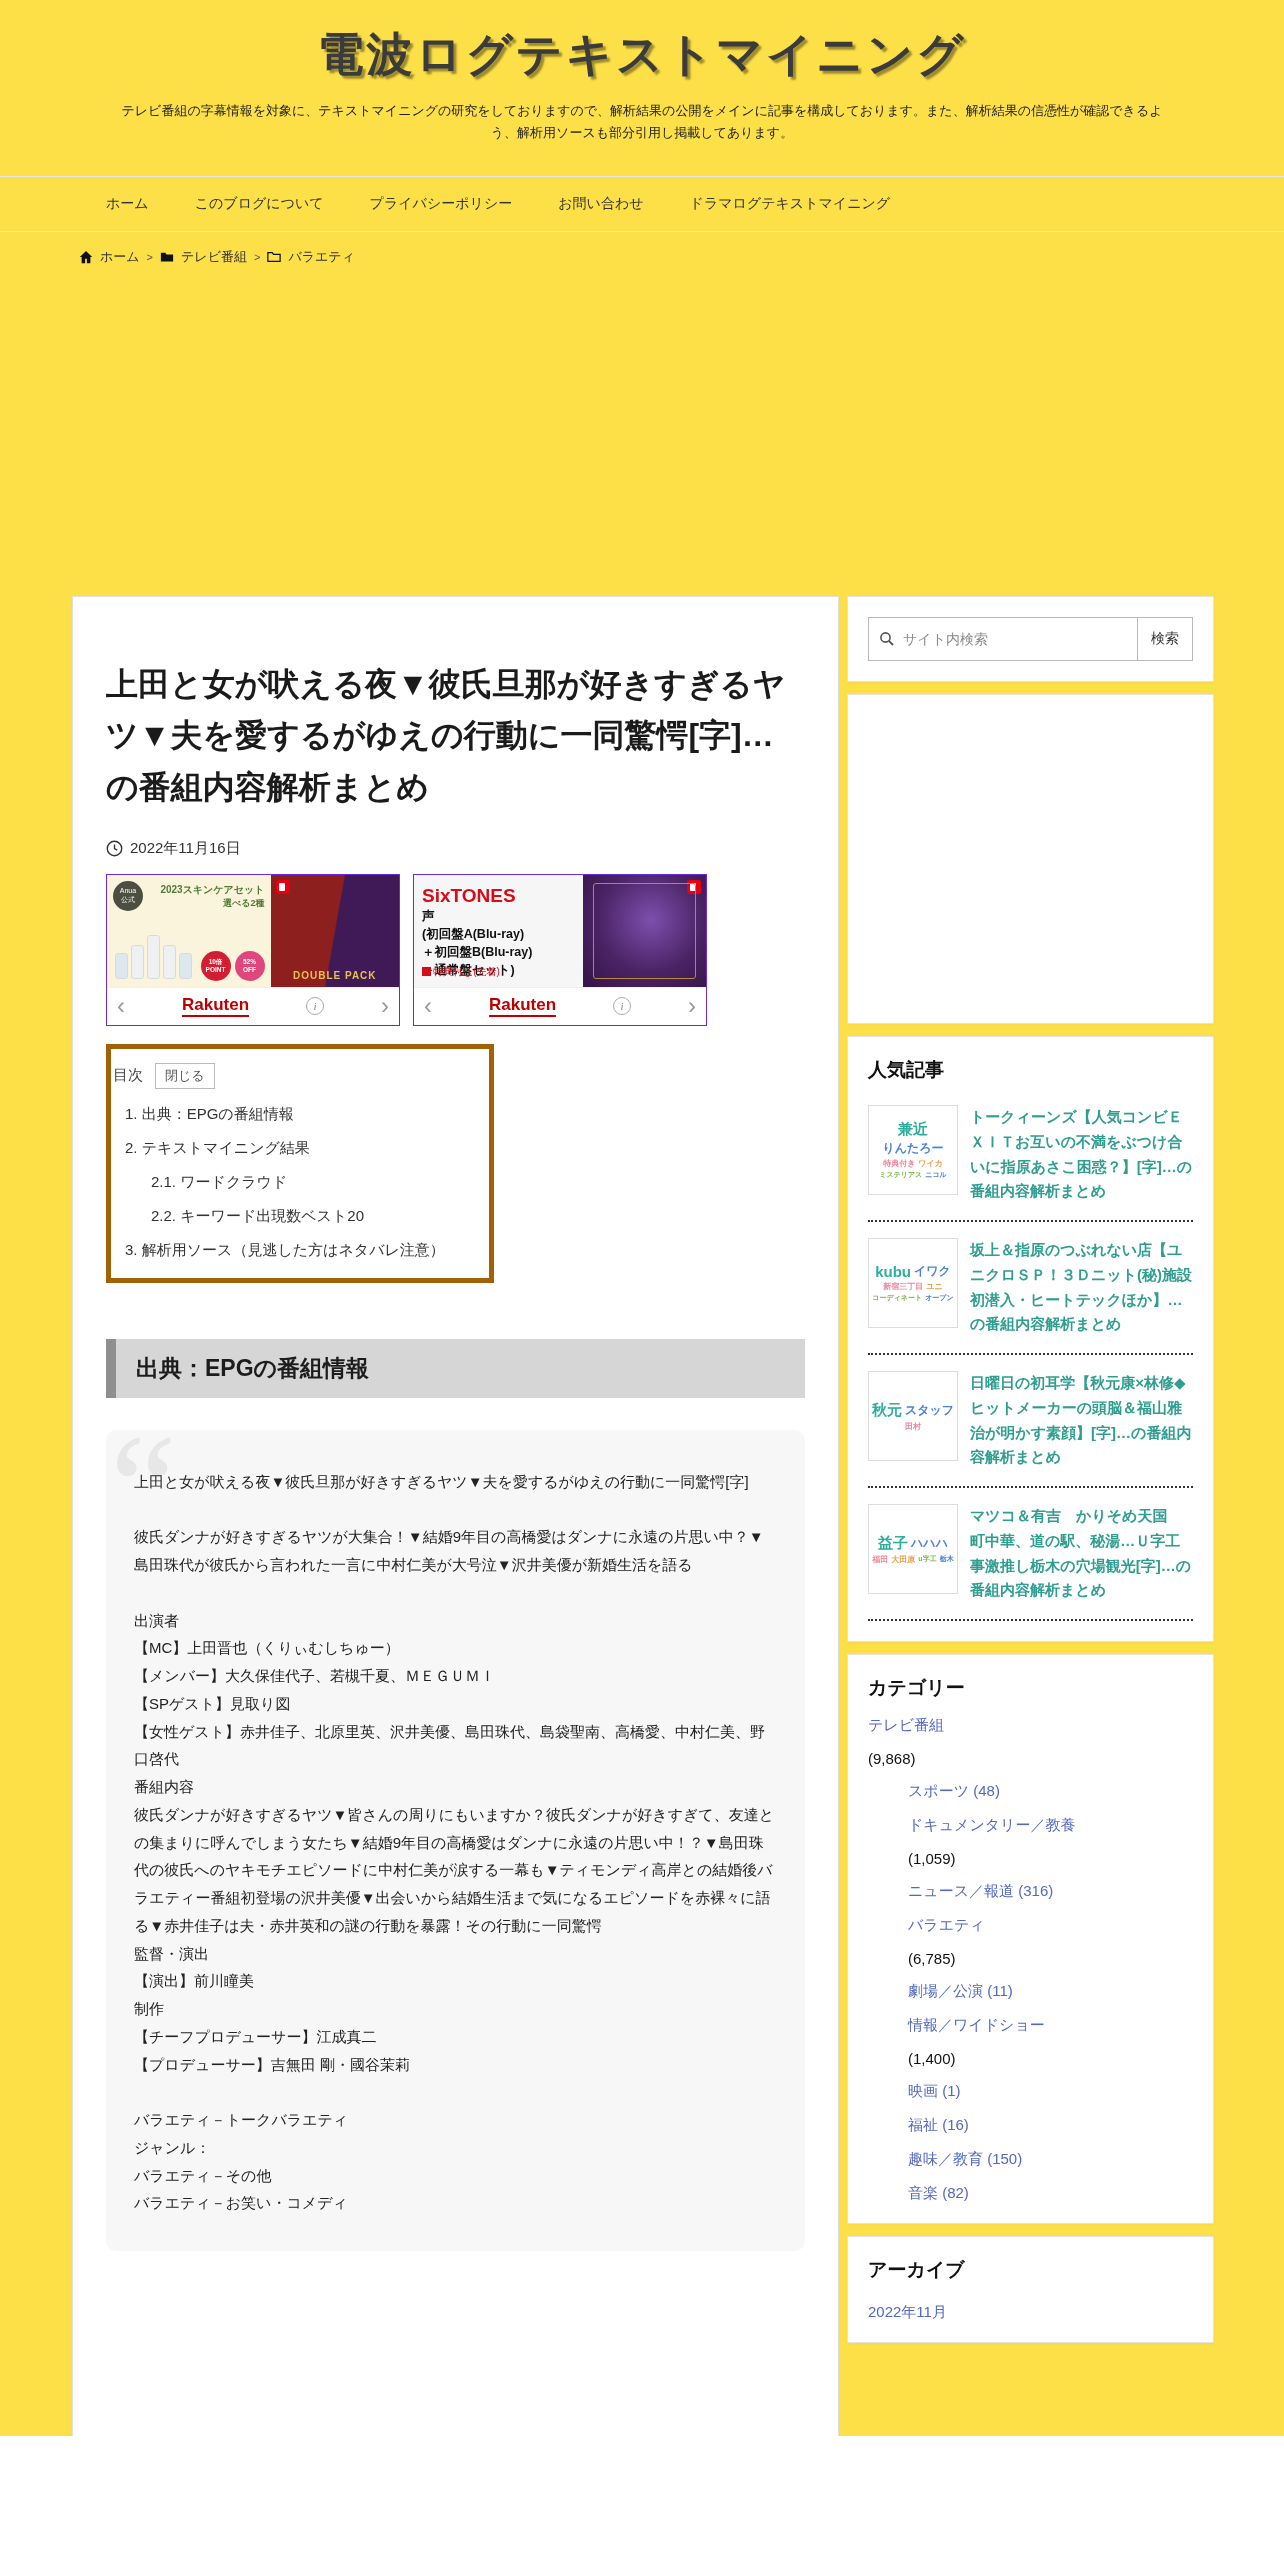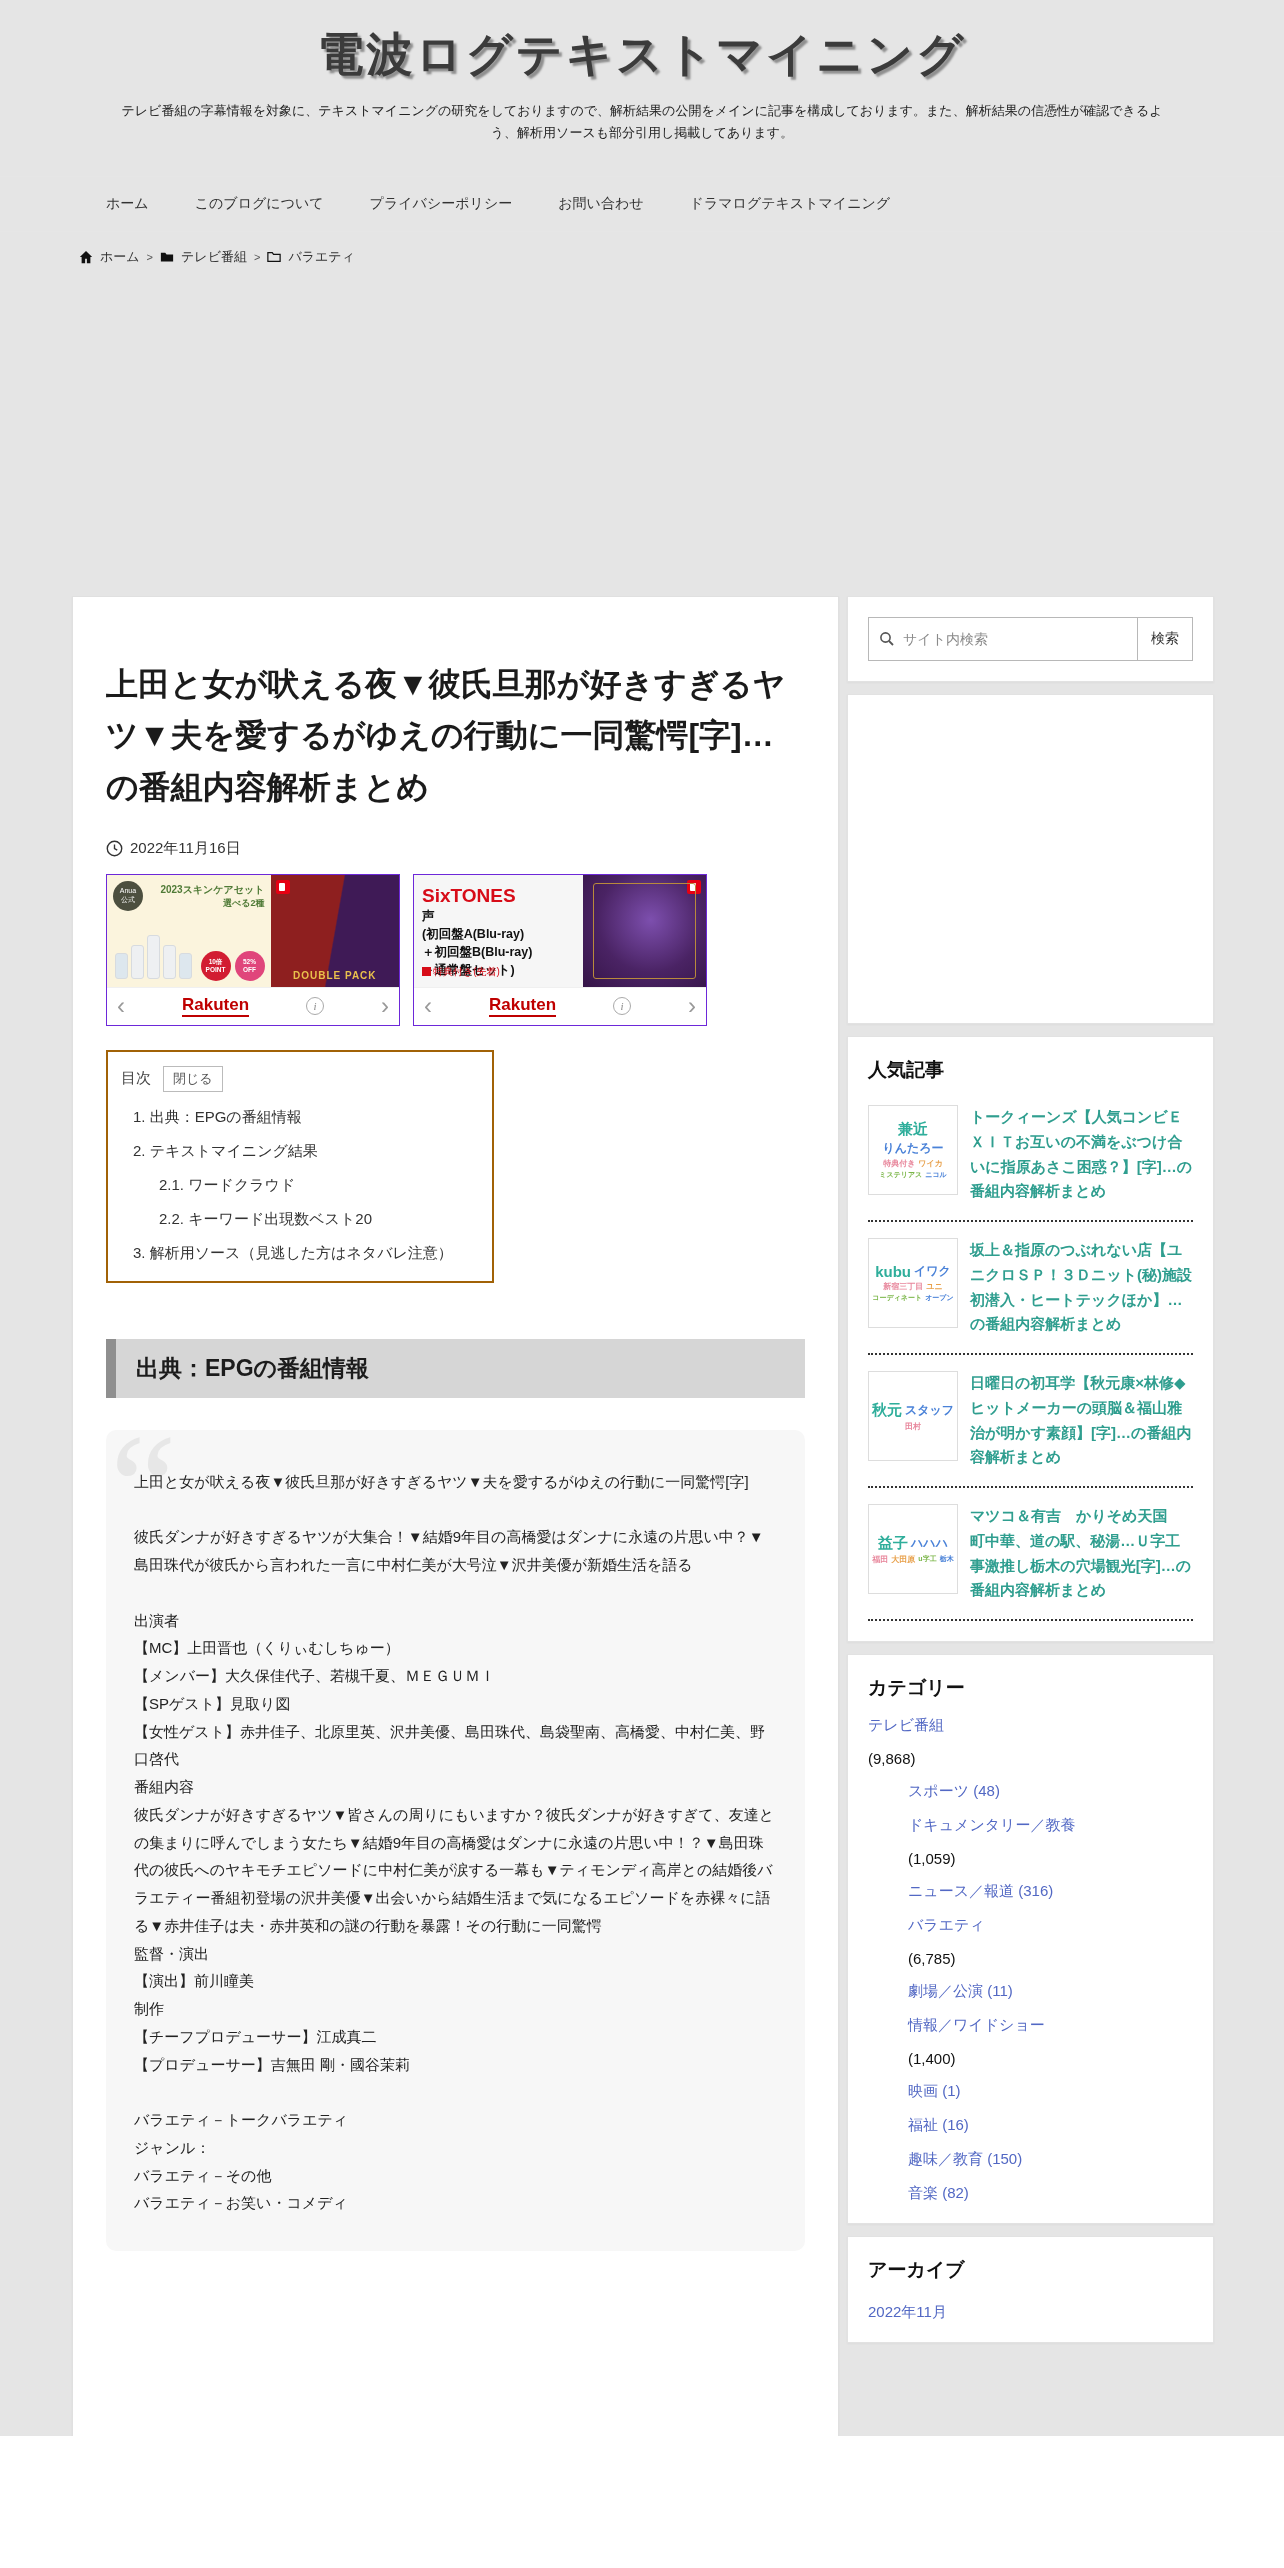--- a/index.html
+++ b/index.html
@@ -1,17 +1,17 @@
 <!DOCTYPE html>
 <html lang="ja"><head>
 <meta charset="utf-8">
 <style>
   * { margin:0; padding:0; box-sizing:border-box; }
   html,body { background:#fff; font-family:"Liberation Sans","DejaVu Sans",sans-serif; color:#222; }
-  .viewport { width:1284px; height:2436px; overflow:hidden; margin:0 auto; position:relative; background:#e5e5e5; }
+  .viewport { width:1284px; height:2436px; overflow:hidden; margin:0 auto; position:relative; background:#fde047; }
 
   
   header { text-align:center; padding-top:24px; }
   .site-logo { font-size:46px; font-weight:bold; letter-spacing:3px; color:#3b3b3b;
                text-shadow:3px 3px 2px rgba(0,0,0,.38); cursor:pointer; display:inline-block; }
   .tagline { margin-top:14px; font-size:13px; line-height:1.7; color:#222; }
 
   
   nav.main-nav { margin-top:32px; border-top:1px solid #e6e6e6; border-bottom:1px solid #e6e6e6; }
   nav.main-nav .nav-inner { display:flex; gap:46px; padding:18px 0 18px 106px; font-size:14px; }
@@ -66,21 +66,21 @@
   .sixtones-pane { width:58%; background:#f6f6f6; padding:10px 8px; position:relative; }
   .sixtones-title { color:#d70c18; font-weight:bold; font-size:19px; }
   .sixtones-line { font-size:12.5px; font-weight:bold; color:#111; line-height:1.45; }
   .sixtones-note { position:absolute; bottom:8px; left:8px; color:#d70c18; font-size:10px; display:flex; align-items:center; gap:2px; }
   .gift-icon { width:9px; height:9px; background:#d70c18; display:inline-block; }
   .violet-pane { width:42%; position:relative; background:radial-gradient(circle at 55% 40%, #7d4fae 0%, #4a2364 55%, #351447 100%); }
   .violet-inner { position:absolute; inset:8px 10px; border:1px solid #b98a3c; border-radius:3px; }
   .violet-pane .switch-badge { left:auto; right:5px; }
 
   
-  .toc-box { margin-top:24px; width:388px; border:2px solid #a16207; background:#fff; padding:14px 20px 18px 13px; }
+  .toc-box { margin-top:18px; width:388px; border:5px solid #a16207; background:#fff; padding:14px 20px 18px 2px; }
   .toc-head { display:flex; align-items:center; gap:12px; }
   .toc-title { font-size:15px; color:#444; }
   .toc-toggle { font-size:13px; color:#555; background:#fff; border:1px solid #bbb; padding:3px 9px; cursor:pointer; }
   .toc-list { margin-top:16px; }
   .toc-item { font-size:15px; color:#333; margin:15px 0 0 12px; cursor:pointer; }
   .toc-item.lvl2 { margin-left:38px; }
 
   
   .sec-h { margin-top:56px; background:#d6d6d6; border-left:10px solid #8f8f8f; padding:14px 20px; font-size:23px; font-weight:bold; color:#1c1c1c; }
 

